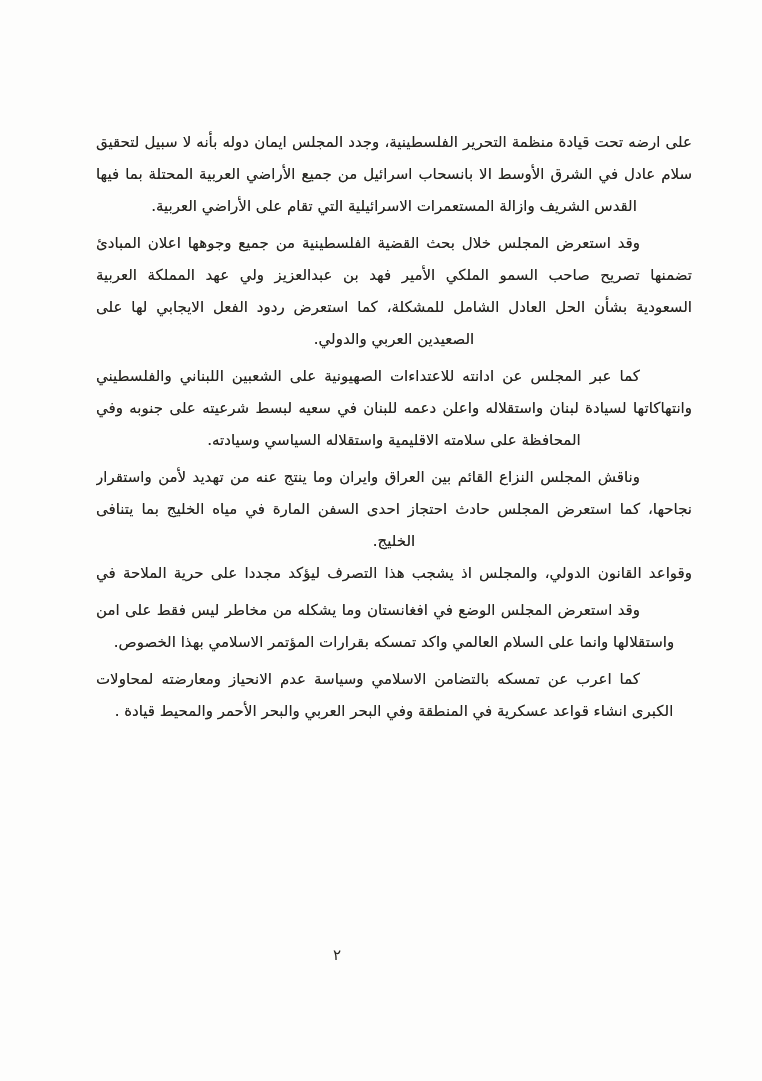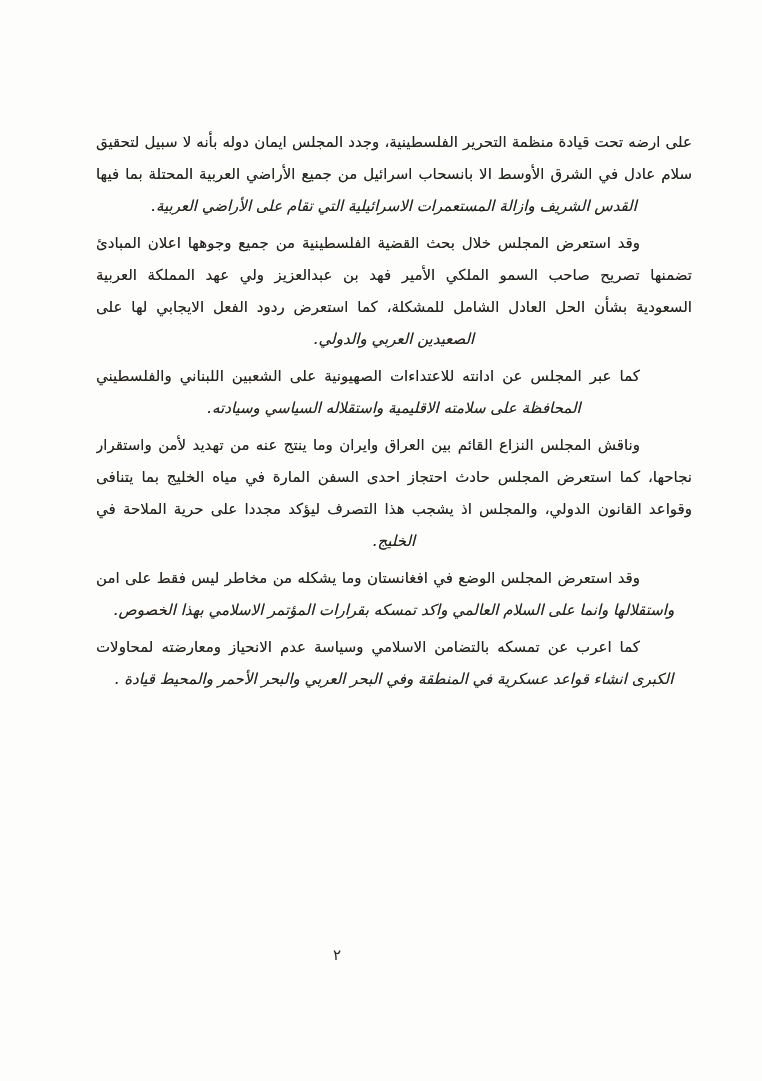--- a/index.html
+++ b/index.html
@@ -25,21 +25,21 @@
   .paragraph{margin:0 0 5px 0;}
   .line{
     line-height:32px;
     height:32px;
     text-align:justify;
     text-align-last:justify;
     overflow:hidden;
     margin-left:26px;
   }
   .line.indent{padding-right:52px;}
-  .line.last{text-align-last:center;font-style:italic;}
+  .line.last{text-align-last:center;}
   .page-number{
     position:absolute;
     top:946px;left:0;right:0;
     padding-right:88px;
     text-align:center;
     color:#26241f;
     font-size:15px;
     direction:rtl;
   }
 </style>
@@ -54,27 +54,28 @@
         <div class="line last">القدس الشريف وازالة المستعمرات الاسرائيلية التي تقام على الأراضي العربية.</div>
       </div>
       <div class="paragraph">
         <div class="line indent">وقد استعرض المجلس خلال بحث القضية الفلسطينية من جميع وجوهها اعلان المبادئ التي</div>
         <div class="line">تضمنها تصريح صاحب السمو الملكي الأمير فهد بن عبدالعزيز ولي عهد المملكة العربية</div>
         <div class="line">السعودية بشأن الحل العادل الشامل للمشكلة، كما استعرض ردود الفعل الايجابي لها على</div>
         <div class="line last">الصعيدين العربي والدولي.</div>
       </div>
       <div class="paragraph">
         <div class="line indent">كما عبر المجلس عن ادانته للاعتداءات الصهيونية على الشعبين اللبناني والفلسطيني</div>
+        <div class="line">وانتهاكاتها لسيادة لبنان واستقلاله واعلن دعمه للبنان في سعيه لبسط شرعيته على جنوبه وفي</div>
         <div class="line last">المحافظة على سلامته الاقليمية واستقلاله السياسي وسيادته.</div>
       </div>
       <div class="paragraph">
         <div class="line indent">وناقش المجلس النزاع القائم بين العراق وايران وما ينتج عنه من تهديد لأمن واستقرار</div>
         <div class="line">نجاحها، كما استعرض المجلس حادث احتجاز احدى السفن المارة في مياه الخليج بما يتنافى</div>
+        <div class="line last">الخليج.</div>
         <div class="line">وقواعد القانون الدولي، والمجلس اذ يشجب هذا التصرف ليؤكد مجددا على حرية الملاحة في</div>
-        <div class="line last">الخليج.</div>
       </div>
       <div class="paragraph">
         <div class="line indent">وقد استعرض المجلس الوضع في افغانستان وما يشكله من مخاطر ليس فقط على امن المنطقة</div>
         <div class="line last">واستقلالها وانما على السلام العالمي واكد تمسكه بقرارات المؤتمر الاسلامي بهذا الخصوص.</div>
       </div>
       <div class="paragraph">
         <div class="line indent">كما اعرب عن تمسكه بالتضامن الاسلامي وسياسة عدم الانحياز ومعارضته لمحاولات الدول</div>
         <div class="line last">الكبرى انشاء قواعد عسكرية في المنطقة وفي البحر العربي والبحر الأحمر والمحيط قيادة .</div>
       </div>
     </div>

